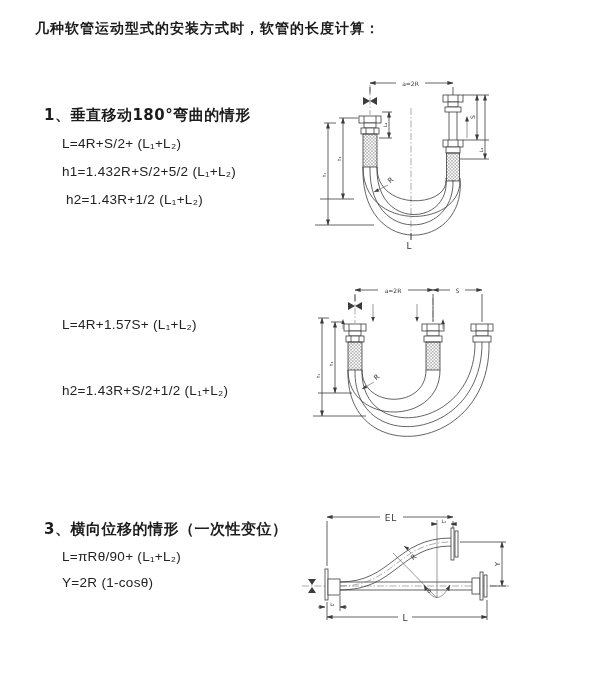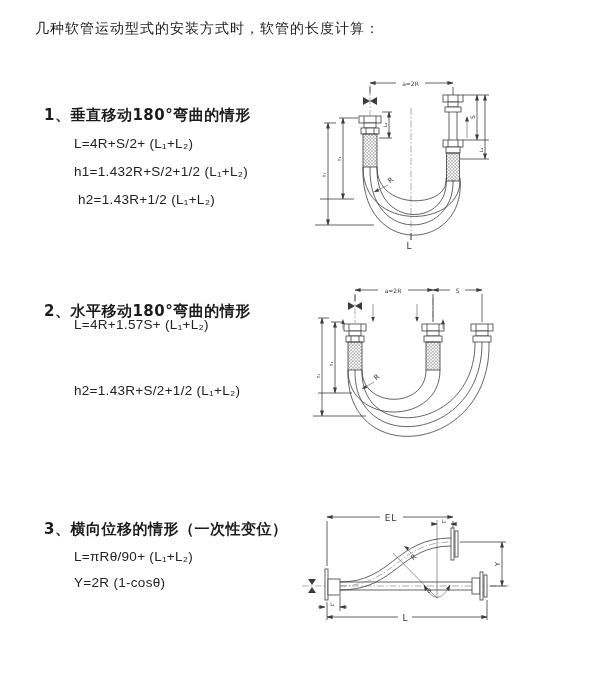--- a/index.html
+++ b/index.html
@@ -1,21 +1,21 @@
 <!DOCTYPE html>
 <html><head>
 <meta charset="utf-8">
 <style>
   html,body{margin:0;padding:0;background:#fff;}
   .page{position:relative;width:600px;height:675px;background:#ffffff;overflow:hidden;
         font-family:"DejaVu Sans","Liberation Sans",sans-serif;color:#1c1c1c;}
-  .title{position:absolute;left:35px;top:20px;font-size:14px;font-weight:400;letter-spacing:1px;text-align:right;}
+  .title{position:absolute;left:35px;top:20px;font-size:14px;font-weight:700;letter-spacing:1px;text-align:right;}
   .heading{position:absolute;font-size:15px;font-weight:700;letter-spacing:0.5px;white-space:nowrap;}
   .formula{position:absolute;font-size:13.5px;font-family:"Liberation Sans","DejaVu Sans",sans-serif;
-           color:#222;letter-spacing:0.3px;white-space:nowrap;margin-left:12px;}
+           color:#222;letter-spacing:0.3px;white-space:nowrap;}
   svg.diag{position:absolute;overflow:visible;}
   svg .ln{stroke:#3c3c3c;stroke-width:0.8;fill:none;}
   svg .thin{stroke:#555;stroke-width:0.6;fill:none;}
   svg .fr{fill:#ffffff;stroke:#3c3c3c;stroke-width:0.8;}
   svg .ht{fill:url(#xh);stroke:#3c3c3c;stroke-width:0.8;}
   svg .cl{stroke:#777;stroke-width:0.6;fill:none;stroke-dasharray:7 2 1.5 2;}
   svg .ar{fill:#3c3c3c;stroke:none;}
   svg text{fill:#333;font-family:"DejaVu Sans","Liberation Sans",sans-serif;}
   svg .dt{font-size:6px;}
   svg .dts{font-size:4.8px;}
@@ -35,24 +35,23 @@
       <pattern id="xh" width="3.2" height="3.2" patternUnits="userSpaceOnUse">
         <path d="M0,0 L3.2,3.2 M3.2,0 L0,3.2" stroke="#888" stroke-width="0.5"></path>
       </pattern>
     </defs>
   </svg>
 
   <div class="title">几种软管运动型式的安装方式时，软管的长度计算：</div>
 
   <div class="heading" style="left:44px;top:106px">1、垂直移动180°弯曲的情形</div>
   <div class="formula" style="left:62px;top:136px">L=4R+S/2+ (L₁+L₂)</div>
-  <div class="formula" style="left:62px;top:164px">h1=1.432R+S/2+1/2 (L₁+L₂)</div>
+  <div class="formula" style="left:62px;top:164px">h1=1.432R+S/2+5/2 (L₁+L₂)</div>
   <div class="formula" style="left:66px;top:192px">h2=1.43R+1/2 (L₁+L₂)</div>
 
-  <div class="heading" style="left:44px;top:302px">2、水平移动180°弯曲的情形</div>
   <div class="formula" style="left:62px;top:317px">L=4R+1.57S+ (L₁+L₂)</div>
   <div class="formula" style="left:62px;top:383px">h2=1.43R+S/2+1/2 (L₁+L₂)</div>
 
   <div class="heading" style="left:44px;top:520px">3、横向位移的情形（一次性变位）</div>
   <div class="formula" style="left:62px;top:549px">L=πRθ/90+ (L₁+L₂)</div>
   <div class="formula" style="left:62px;top:575px">Y=2R (1-cosθ)</div>
 
   <svg class="diag" style="left:308px;top:68px" width="270" height="190" viewBox="0 0 270 190">
 
     <g class="cl">

